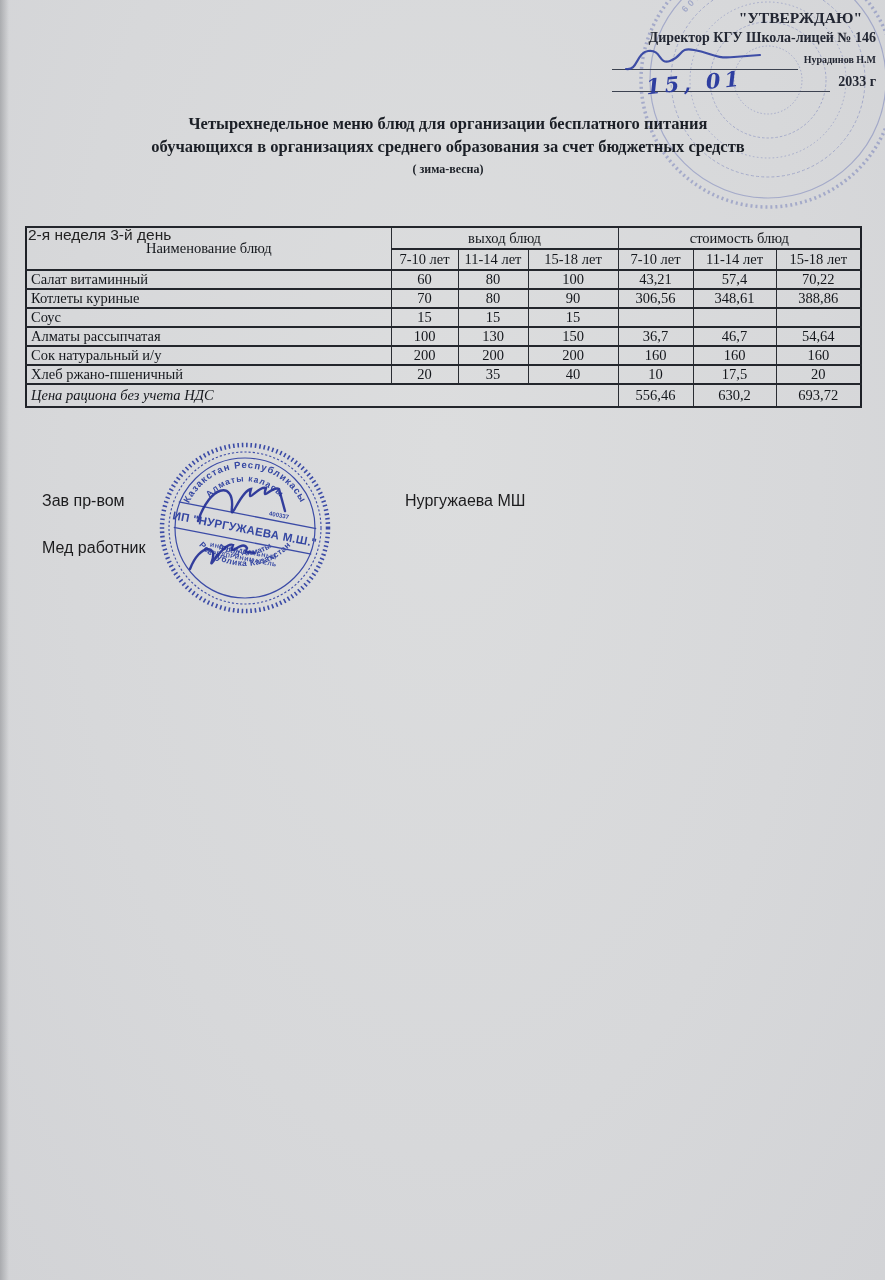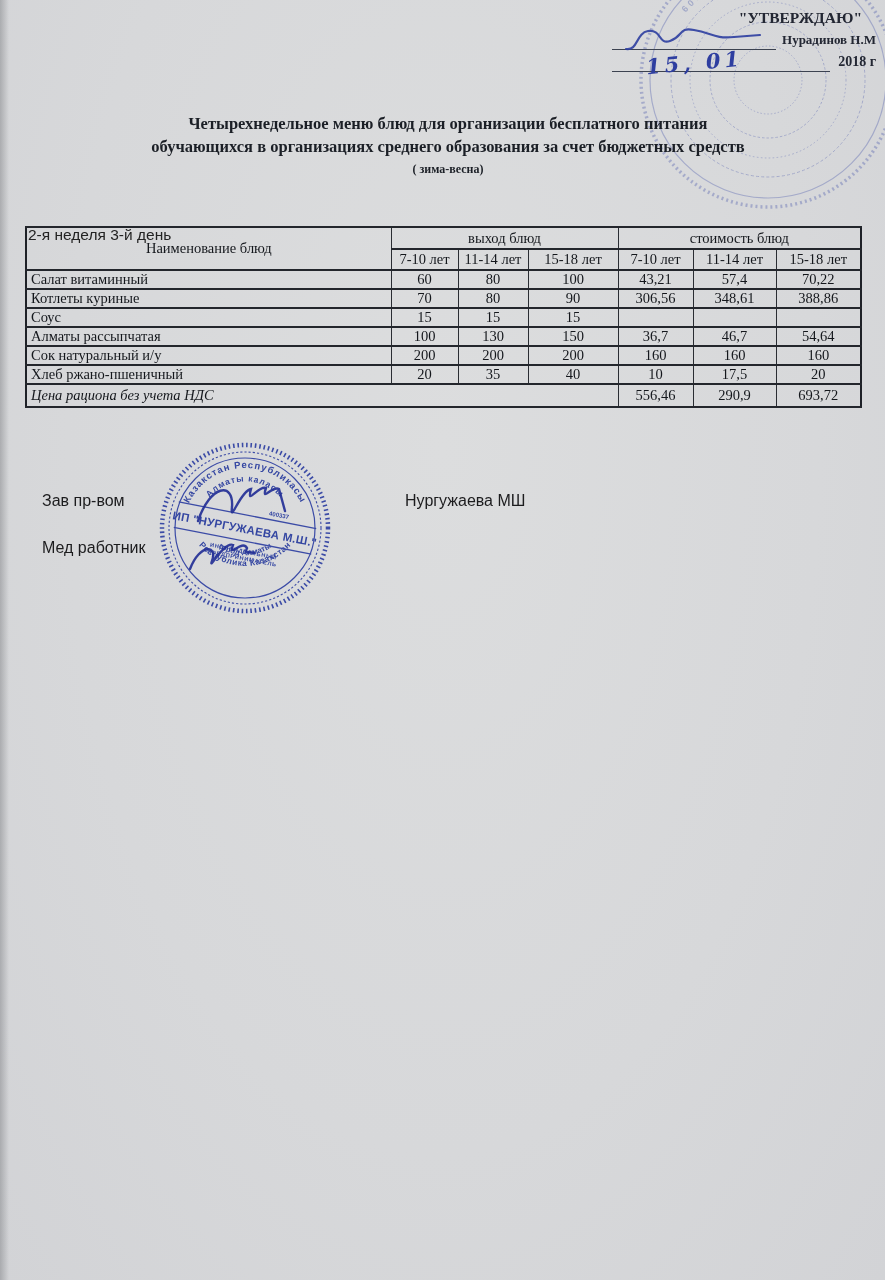--- a/index.html
+++ b/index.html
@@ -15,21 +15,21 @@
   
   .faint-stamp{position:absolute;left:636px;top:-52px;width:264px;height:264px;opacity:.32;z-index:1;}
 
   
   .approval{position:absolute;left:612px;top:8px;width:264px;z-index:2;
     font-weight:bold;font-size:14.5px;line-height:20px;color:#232733;}
   .approval .l1{text-align:right;padding-right:14px;font-size:15.5px;}
   .approval .l2{text-align:right;font-size:14px;white-space:nowrap;}
   .approval .sigrow{display:flex;align-items:flex-end;margin-top:2px;}
   .approval .ul{flex:1;border-bottom:1.6px solid #3c4250;position:relative;height:18px;}
-  .approval .name{font-size:13px;padding-left:6px;white-space:nowrap;}
+  .approval .name{font-size:10px;padding-left:6px;white-space:nowrap;}
   .approval .year{font-size:14px;padding-left:8px;font-weight:bold;white-space:nowrap;}
   .sig-svg{position:absolute;left:6px;bottom:-6px;}
   .handwritten{
     position:absolute;left:34px;bottom:-2px;font-family:"DejaVu Serif",serif;
     font-style:italic;font-weight:bold;font-size:21px;color:#2e3ea0;
     transform:rotate(-5deg);letter-spacing:4px;white-space:nowrap;
   }
 
   
   .title{position:absolute;left:8px;top:112px;width:880px;text-align:center;z-index:2;
@@ -84,33 +84,34 @@
     <defs>
       <path id="faintTop" d="M 27,160 A 108,108 0 1 1 237,160"></path>
     </defs>
     <text class="stamp-text" font-size="9" letter-spacing="3">
       <textPath href="#faintTop" startOffset="26%">600400065445</textPath>
     </text>
   </svg>
 
   <div class="approval">
     <div class="l1">"УТВЕРЖДАЮ"</div>
+    <div class="l2">Директор КГУ Школа-лицей № 146</div>
     <div class="sigrow">
       <span class="ul">
         <svg class="sig-svg" width="150" height="30" viewBox="0 0 150 30">
           <path d="M8,24 C20,26 18,8 30,6 C44,4 40,20 52,16 C66,11 60,2 76,5 C94,8 96,14 116,12 L142,10" fill="none" stroke="#2e3ea0" stroke-width="2.1" stroke-linecap="round" opacity=".9"></path>
         </svg>
       </span>
       <span class="name">Нурадинов Н.М</span>
     </div>
     <div class="sigrow">
       <span class="ul">
         <span class="handwritten">15, 01</span>
       </span>
-      <span class="year">2018 г</span>
+      <span class="year">2033 г</span>
     </div>
   </div>
 
   <div class="title">
     <div>Четырехнедельное меню блюд для организации бесплатного питания</div>
     <div>обучающихся в организациях среднего образования за счет бюджетных средств</div>
     <div class="l3">( зима-весна)</div>
   </div>
 
   <div class="week">2-я неделя  3-й день</div>
@@ -191,21 +192,21 @@
         <td class="num">35</td>
         <td class="num">40</td>
         <td class="num">10</td>
         <td class="num">17,5</td>
         <td class="num">20</td>
       </tr>
 
       <tr>
         <td colspan="4" class="total-name">Цена рациона без учета НДС</td>
         <td class="num bold">556,46</td>
-        <td class="num bold">290,9</td>
+        <td class="num bold">630,2</td>
         <td class="num bold">693,72</td>
       </tr>
     </tbody>
   </table>
 
   <div class="sig-label zav">Зав пр-вом</div>
   <div class="sig-label med">Мед работник</div>
   <div class="sig-label cook-name">Нургужаева МШ</div>
 
   <svg class="round-stamp" viewBox="0 0 196 176">

